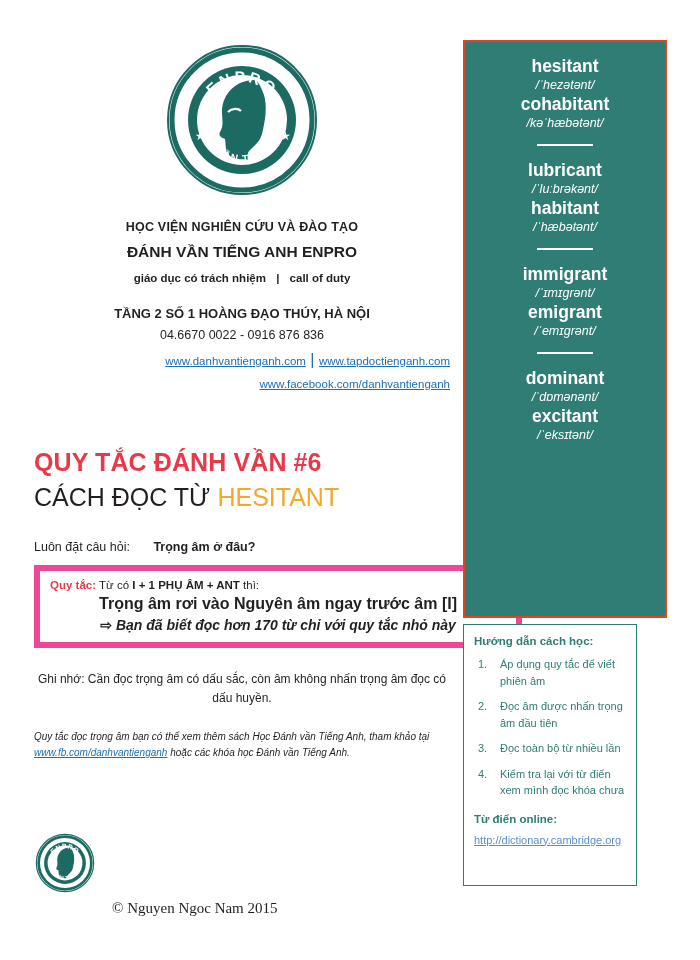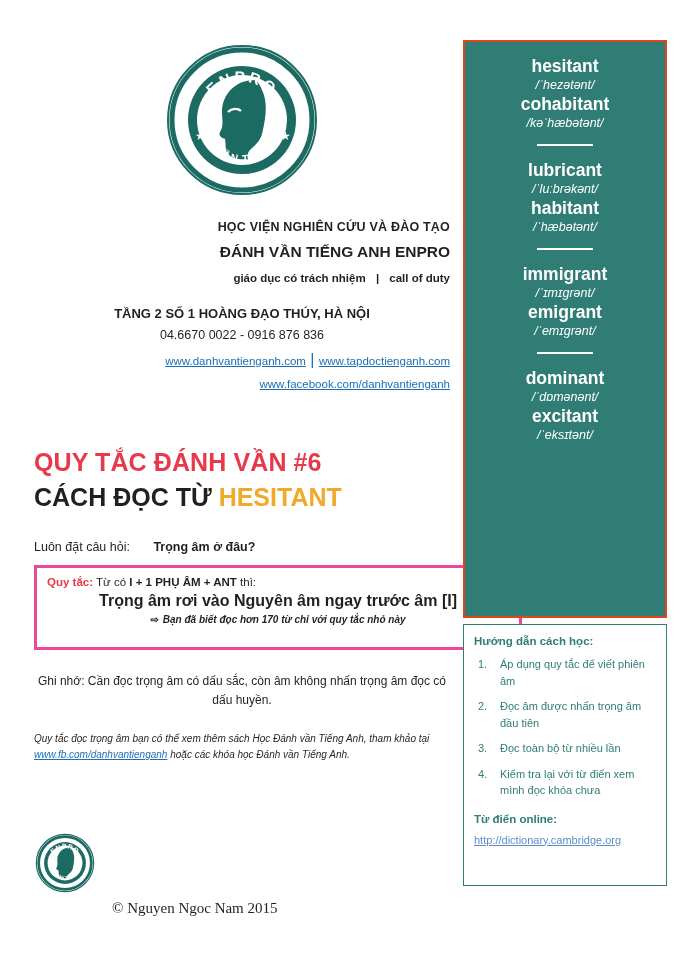--- a/index.html
+++ b/index.html
@@ -27,21 +27,21 @@
     position: absolute;
     left: 463px; top: 40px;
     width: 204px;
   }
 
   
   .logo-wrap { text-align: center; margin-top: 10px; }
   .logo { display: inline-block; }
 
   
-  .academy { text-align: right; margin-top: 16px; }
+  .academy { text-align: center; margin-top: 16px; }
   .academy .line1 {
     font-size: 12.5px; font-weight: bold; letter-spacing: .2px;
     color: #231f20; margin-bottom: 9px;
   }
   .academy .line2 {
     font-size: 15.5px; font-weight: bold; color: #231f20; margin-bottom: 11px;
   }
   .academy .line3 {
     font-size: 11.5px; font-weight: bold; color: #231f20;
   }
@@ -59,45 +59,45 @@
     color: #1a6fb5; text-decoration: underline; font-size: 11.5px;
   }
   .links .row2 { margin-top: 5px; }
 
   
   .title-block { margin-top: 56px; }
   .title1 {
     font-size: 25px; font-weight: bold; color: #e8394a; letter-spacing: .1px;
     margin-bottom: 6px;
   }
-  .title2 { font-size: 25px; font-weight: bold; color: #231f20; }
+  .title2 { font-size: 25px; font-weight: normal; color: #231f20; }
   .title2 .hl { color: #f0a92a; }
 
   
   .question {
     margin-top: 28px; font-size: 12.5px;
   }
   .question .q-lead { color: #231f20; }
   .question .q-bold { font-weight: bold; margin-left: 20px; }
 
   
   .rule-box {
     margin-top: 11px;
-    border: 3px solid #ec4899;
-    padding: 8px 10px 22px 10px;
+    border: 6px solid #ec4899;
+    padding: 8px 10px 9px 10px;
     width: 488px;
   }
   .rule-line1 { font-size: 11.5px; }
   .rule-line1 .red { color: #e8394a; font-weight: bold; }
   .rule-line1 .b { font-weight: bold; }
   .rule-line2 {
     font-size: 16px; font-weight: bold; text-align: center; margin-top: 4px;
   }
   .rule-line3 {
-    font-size: 10px; font-style: italic; font-weight: bold;
+    font-size: 14px; font-style: italic; font-weight: bold;
     text-align: center; margin-top: 4px;
   }
   .rule-line3 .arrow { font-style: normal; margin-right: 4px; }
 
   
   .note {
     margin-top: 22px; font-size: 12px; line-height: 1.55; color: #231f20; text-align: center;
   }
   .footnote {
     margin-top: 22px; font-size: 10px; font-style: italic;
@@ -128,21 +128,21 @@
   .word { font-size: 17.5px; font-weight: bold; margin: 2px 0 1px 0; }
   .ipa { font-size: 12.5px; font-style: italic; margin-bottom: 2px; }
   .wp-sep {
     width: 56px; height: 2px; background: #ffffff;
     margin: 14px auto 14px auto;
   }
 
   
   .guide-panel {
     position: absolute; left: 463px; top: 624px;
-    width: 204px; height: 262px;
+    width: 174px; height: 262px;
     border: 1px solid #2f7d74;
     background: #ffffff;
     padding: 10px 10px 10px 10px;
   }
   .guide-title {
     font-size: 11.5px; font-weight: bold; color: #2f7d74; margin-bottom: 9px;
   }
   .guide-list { margin: 0; padding: 0; list-style: none; }
   .guide-list li {
     font-size: 11px; color: #2f7d74; line-height: 1.5;

